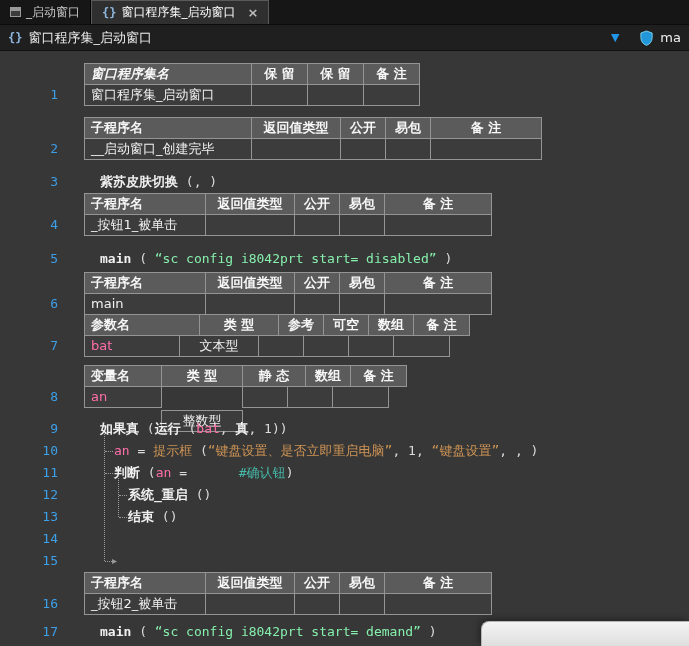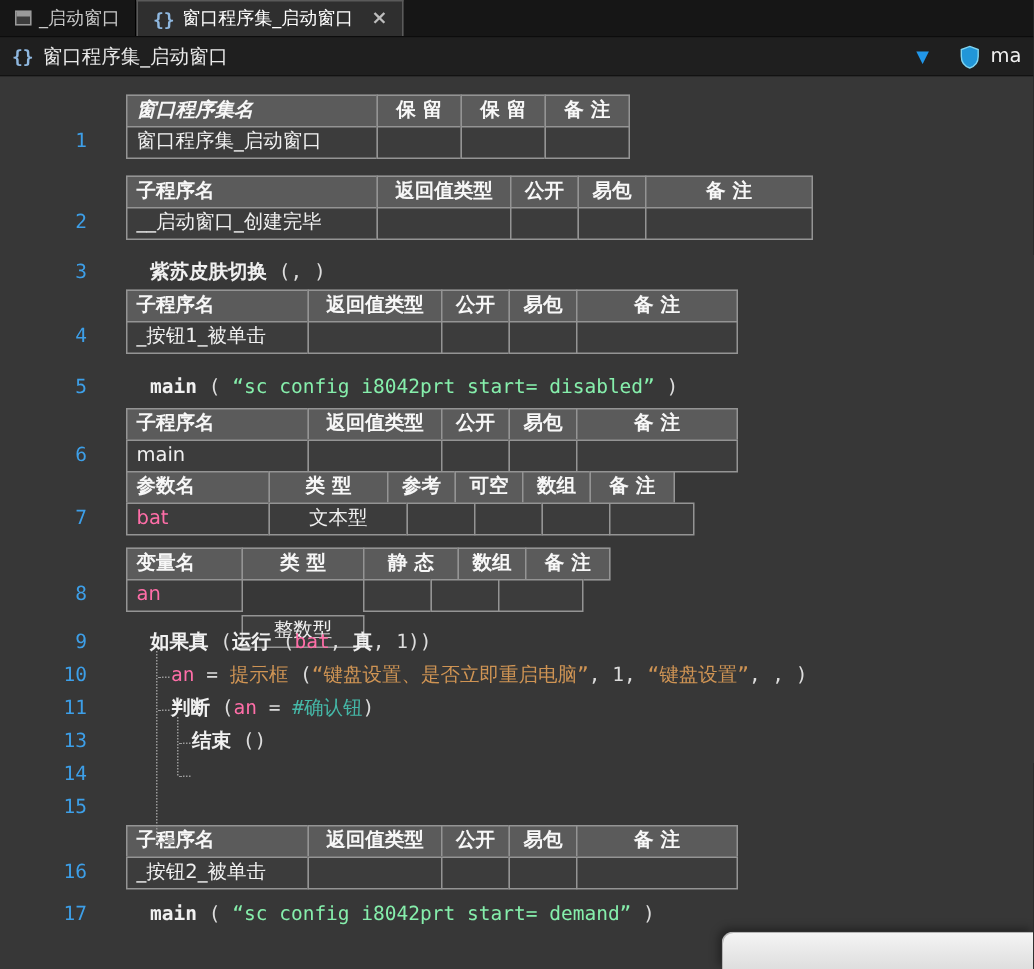--- a/index.html
+++ b/index.html
@@ -71,21 +71,21 @@
   .ccontent {
     font-family:"DejaVu Sans Mono", monospace; font-size:13px;
     white-space:pre; color:#e0e0e0;
   }
   .tk-kw { color:#f0f0f0; font-weight:bold; }
   .tk-pl { color:#dcdcdc; }
   .tk-id { color:#ff6ea8; }
   .tk-str { color:#86efac;margin-top:48px; }
   .tk-str2 { color:#cf9454; }
   .tk-fn { color:#cf9454; }
-  .tk-const { color:#45b8a8; }
+  .tk-const { color:#45b8a8;margin-left:44px; }
   
   .codegroup { position:relative; }
   .g { position:absolute; }
   .g.v { border-left:1px dotted #9a9a9a; width:0; }
   .g.h { border-top:1px dotted #9a9a9a; height:0; }
   .g.a { color:#9a9a9a; font-size:10px; line-height:10px; }
   
   .popup {
     position:absolute; right:0; bottom:0;
     width:208px; height:25px;
@@ -203,31 +203,31 @@
             <div class="tcell first" style="width: 122px;">main</div>
             <div class="tcell" style="width: 90px;"></div>
             <div class="tcell" style="width: 46px;"></div>
             <div class="tcell" style="width: 46px;"></div>
             <div class="tcell" style="width: 108px;"></div>
           </div>
         </div>
         <div class="block table attach">
           <div class="trow thead">
             <div class="gutter"></div>
-            <div class="tcell first" style="width: 96px;">参数名</div>
+            <div class="tcell first" style="width: 116px;">参数名</div>
             <div class="tcell" style="width: 80px;">类 型</div>
             <div class="tcell" style="width: 46px;">参考</div>
             <div class="tcell" style="width: 46px;">可空</div>
             <div class="tcell" style="width: 46px;">数组</div>
             <div class="tcell" style="width: 57px;">备 注</div>
           </div>
           <div class="trow">
             <div class="gutter">7</div>
             <div class="tcell first cell-pink" style="width: 96px;">bat</div>
-            <div class="tcell" style="width: 93px;">文本型</div>
+            <div class="tcell" style="width: 80px;">文本型</div>
             <div class="tcell" style="width: 46px;"></div>
             <div class="tcell" style="width: 46px;"></div>
             <div class="tcell" style="width: 46px;"></div>
             <div class="tcell" style="width: 57px;"></div>
           </div>
         </div>
         <div class="block table" style="margin-top: 8px;">
           <div class="trow thead">
             <div class="gutter"></div>
             <div class="tcell first" style="width: 78px;">变量名</div>
@@ -250,20 +250,24 @@
             <div class="gutter">9</div>
             <div class="ccontent" style="padding-left: 16px;"><span class="tk-kw">如果真</span><span class="tk-pl"> (</span><span class="tk-kw">运行</span><span class="tk-pl"> (</span><span class="tk-id">bat</span><span class="tk-pl">, </span><span class="tk-kw">真</span><span class="tk-pl">, 1))</span></div>
           </div>
           <div class="crow">
             <div class="gutter">10</div>
             <div class="ccontent" style="padding-left: 30px;"><span class="tk-id">an</span><span class="tk-pl"> = </span><span class="tk-fn">提示框</span><span class="tk-pl"> (</span><span class="tk-str2">“键盘设置、是否立即重启电脑”</span><span class="tk-pl">, 1, </span><span class="tk-str2">“键盘设置”</span><span class="tk-pl">, , )</span></div>
           </div>
           <div class="crow">
             <div class="gutter">11</div>
             <div class="ccontent" style="padding-left: 30px;"><span class="tk-kw">判断</span><span class="tk-pl"> (</span><span class="tk-id">an</span><span class="tk-pl"> = </span><span class="tk-const">#确认钮</span><span class="tk-pl">)</span></div>
+          </div>
+          <div class="crow">
+            <div class="gutter">12</div>
+            <div class="ccontent" style="padding-left: 44px;"><span class="tk-kw">系统_重启</span><span class="tk-pl"> ()</span></div>
           </div>
           <div class="crow">
             <div class="gutter">13</div>
             <div class="ccontent" style="padding-left: 44px;"><span class="tk-kw">结束</span><span class="tk-pl"> ()</span></div>
           </div>
           <div class="crow">
             <div class="gutter">14</div>
             <div class="ccontent" style="padding-left: 16px;"></div>
           </div>
           <div class="crow">

